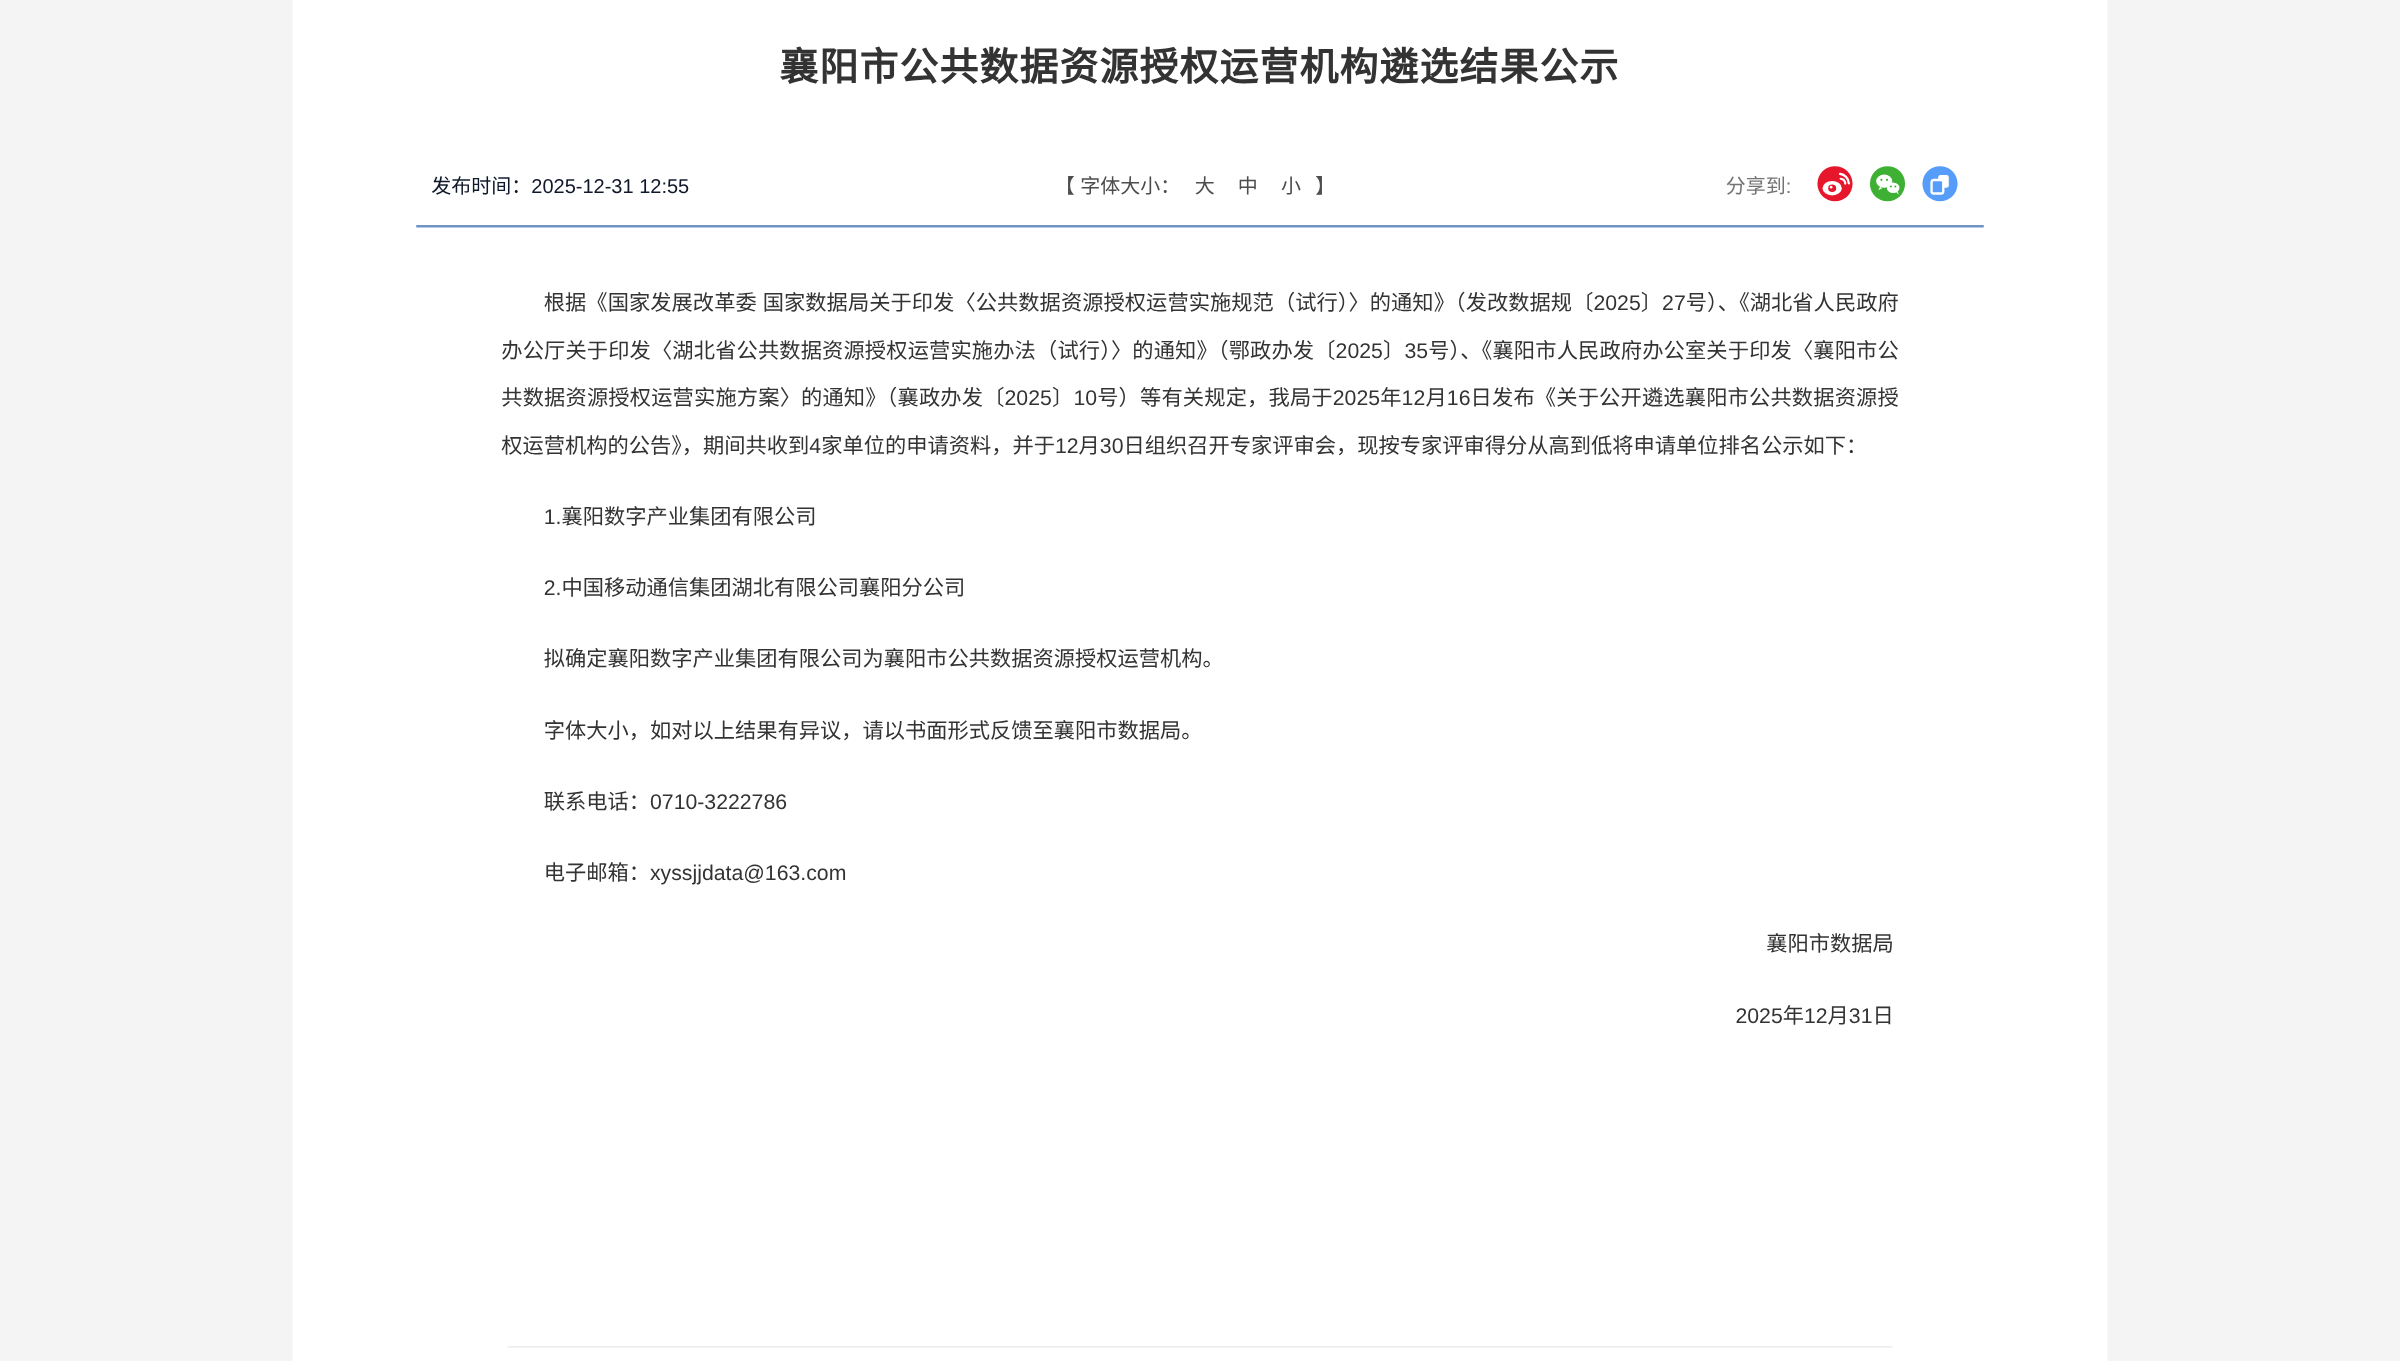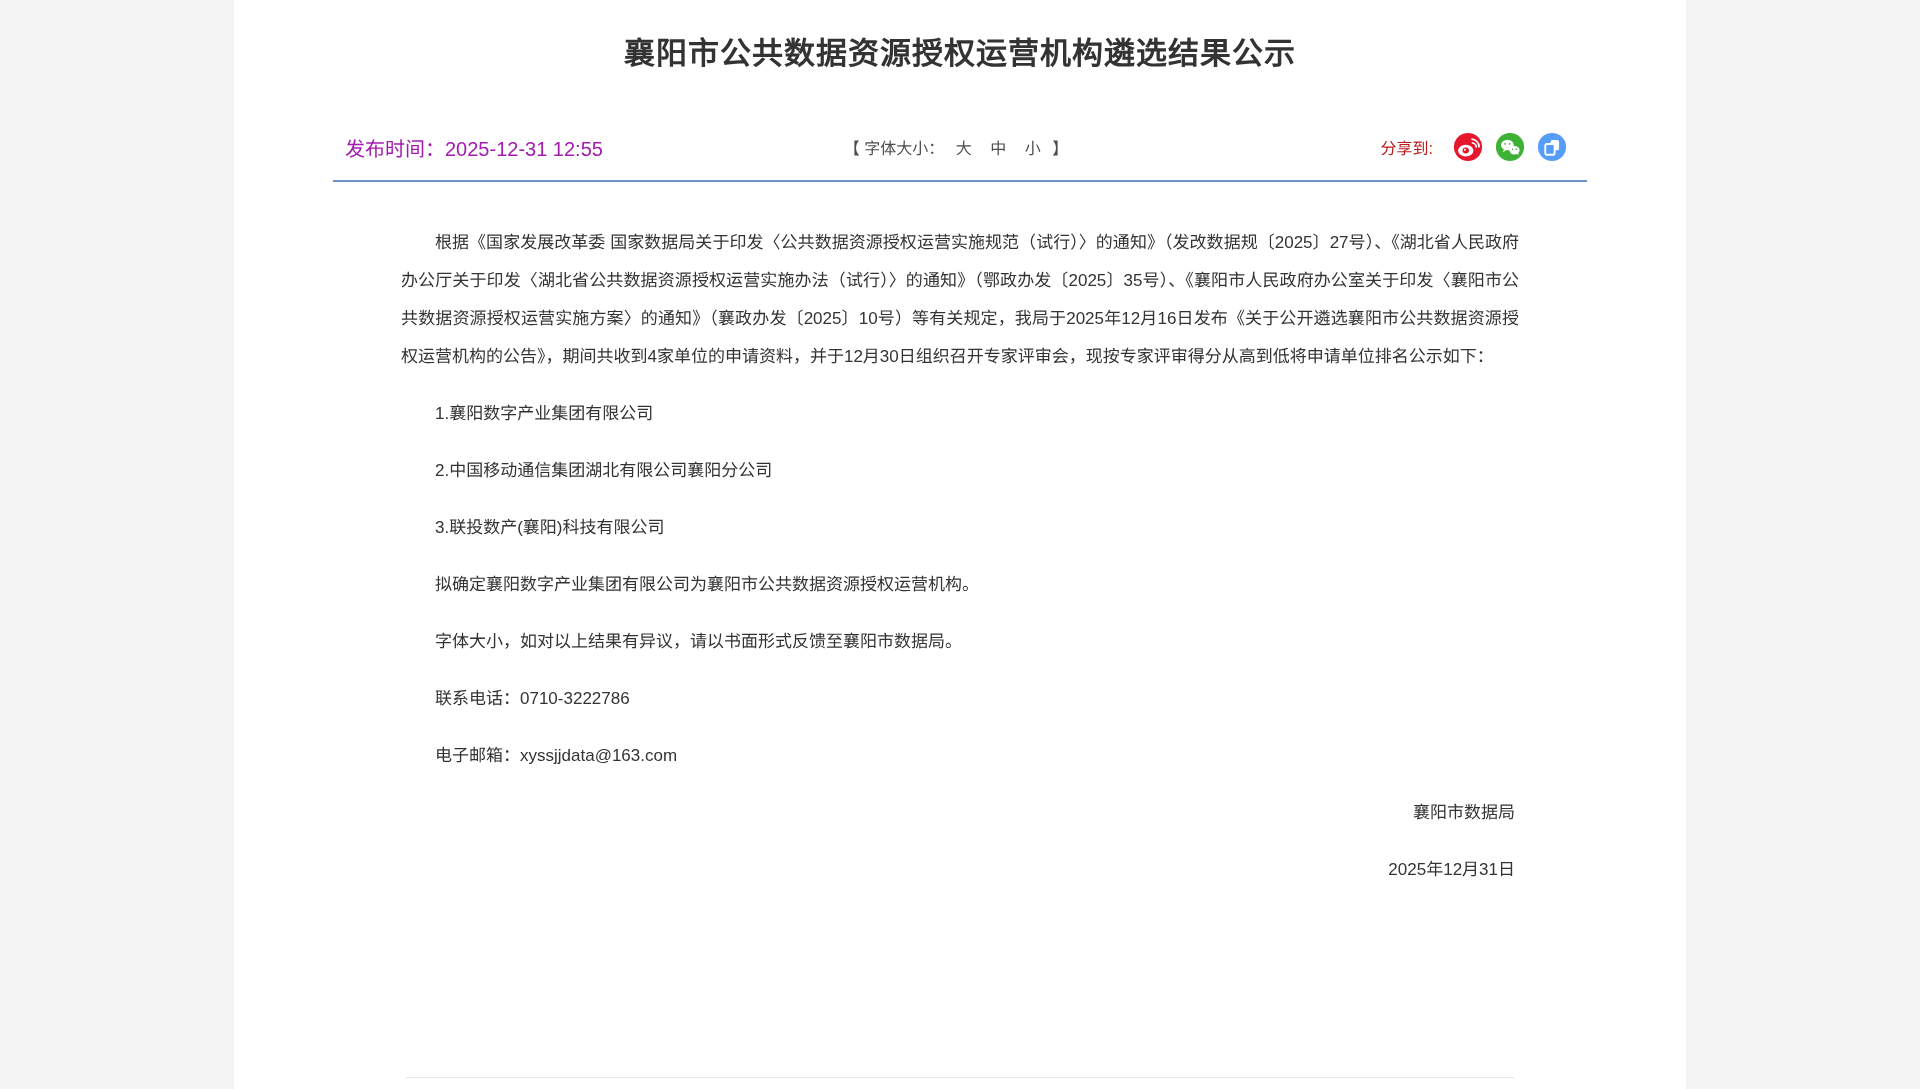--- a/index.html
+++ b/index.html
@@ -14,29 +14,29 @@
   }
   .article { width: 1254px; margin: 0 auto; padding-top: 34px; }
   .page-title {
     text-align: center; font-size: 31px; font-weight: bold;
     color: #333333; line-height: 40px; letter-spacing: 1px;
   }
   .meta-row {
     margin-top: 56px; height: 34px;
     display: flex; align-items: center; white-space: nowrap;
   }
-  .meta-left { flex: 1; font-size: 20px; color: #a21caf; padding-left: 12px; }
+  .meta-left { flex: 1; font-size: 16px; color: #0f172a; padding-left: 12px; }
   .meta-center { flex: 0 0 auto; font-size: 16px; color: #4d4d4d; }
   .meta-center .fs-link { margin: 0 7px; cursor: pointer; color: #4d4d4d; }
   .meta-center .fs-bracket { color: #4d4d4d; }
   .meta-right {
     flex: 1; display: flex; align-items: center;
     justify-content: flex-end; padding-right: 20px;
   }
-  .share-label { font-size: 16px; color: #b91c1c; margin-right: 8px; }
+  .share-label { font-size: 16px; color: #737373; margin-right: 8px; }
   .share-btn {
     width: 30px; height: 30px; margin-left: 12px;
     display: inline-flex; cursor: pointer;
   }
   .share-btn svg { width: 30px; height: 30px; display: block; }
   .accent-line { margin-top: 16px; border-bottom: 2px solid #6e94c6; }
   .content {
     width: 1118px; margin: 0 auto; padding-top: 42px;
     font-size: 17px; color: #333333;
   }
@@ -111,21 +111,20 @@
           </span>
         </div>
       </div>
 
       <div class="accent-line"></div>
 
       <div class="content">
         <p>根据《国家发展改革委 国家数据局关于印发〈公共数据资源授权运营实施规范（试行）〉的通知》（发改数据规〔2025〕27号）、《湖北省人民政府办公厅关于印发〈湖北省公共数据资源授权运营实施办法（试行）〉的通知》（鄂政办发〔2025〕35号）、《襄阳市人民政府办公室关于印发〈襄阳市公共数据资源授权运营实施方案〉的通知》（襄政办发〔2025〕10号）等有关规定，我局于2025年12月16日发布《关于公开遴选襄阳市公共数据资源授权运营机构的公告》，期间共收到4家单位的申请资料，并于12月30日组织召开专家评审会，现按专家评审得分从高到低将申请单位排名公示如下：</p>
         <p>1.襄阳数字产业集团有限公司</p>
         <p>2.中国移动通信集团湖北有限公司襄阳分公司</p>
-        <p>3.联投数产(襄阳)科技有限公司</p>
         <p>拟确定襄阳数字产业集团有限公司为襄阳市公共数据资源授权运营机构。</p>
         <p>字体大小，如对以上结果有异议，请以书面形式反馈至襄阳市数据局。</p>
         <p>联系电话：0710-3222786</p>
         <p>电子邮箱：xyssjjdata@163.com</p>
         <p class="sig">襄阳市数据局</p>
         <p class="sig">2025年12月31日</p>
       </div>
 
     </div>
     <div class="bottom-divider"></div>

